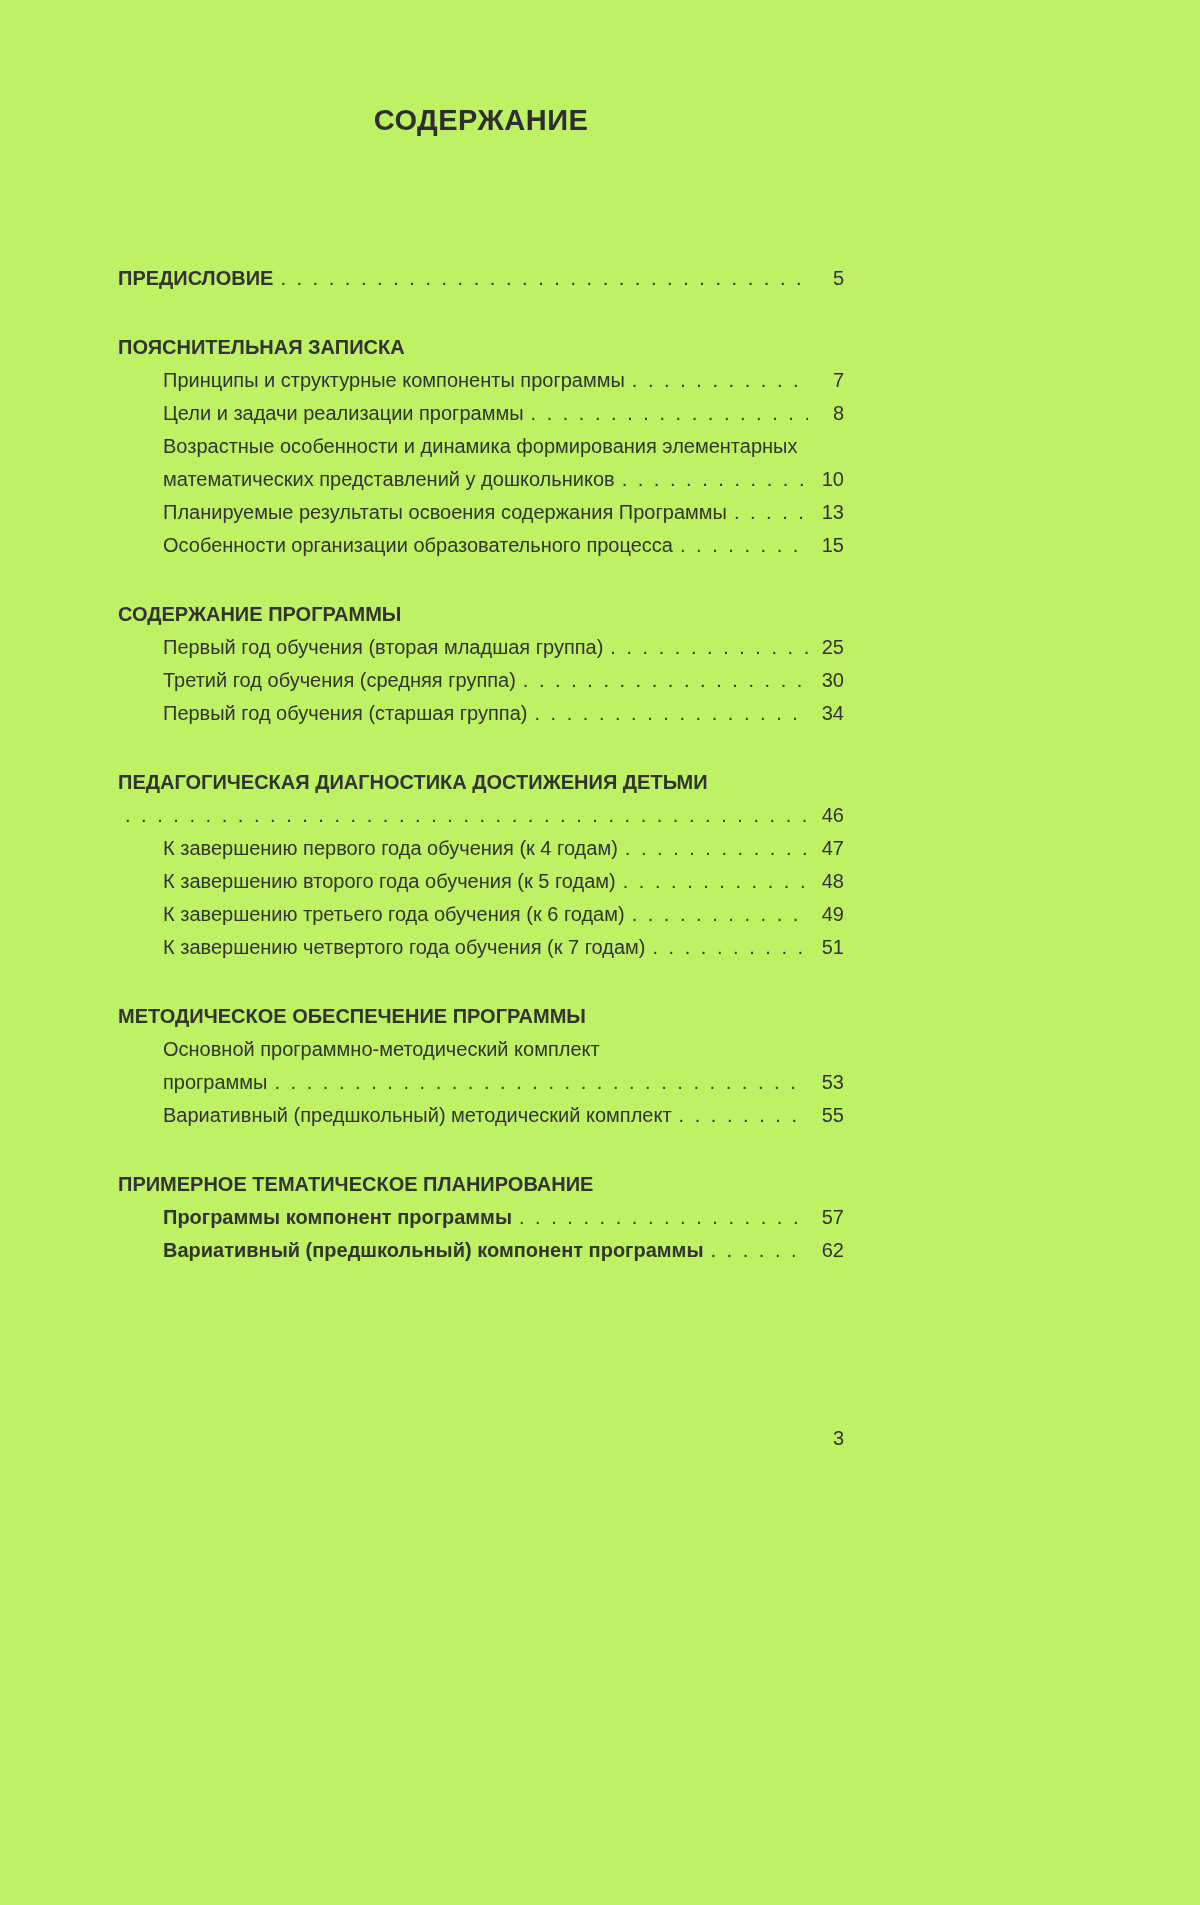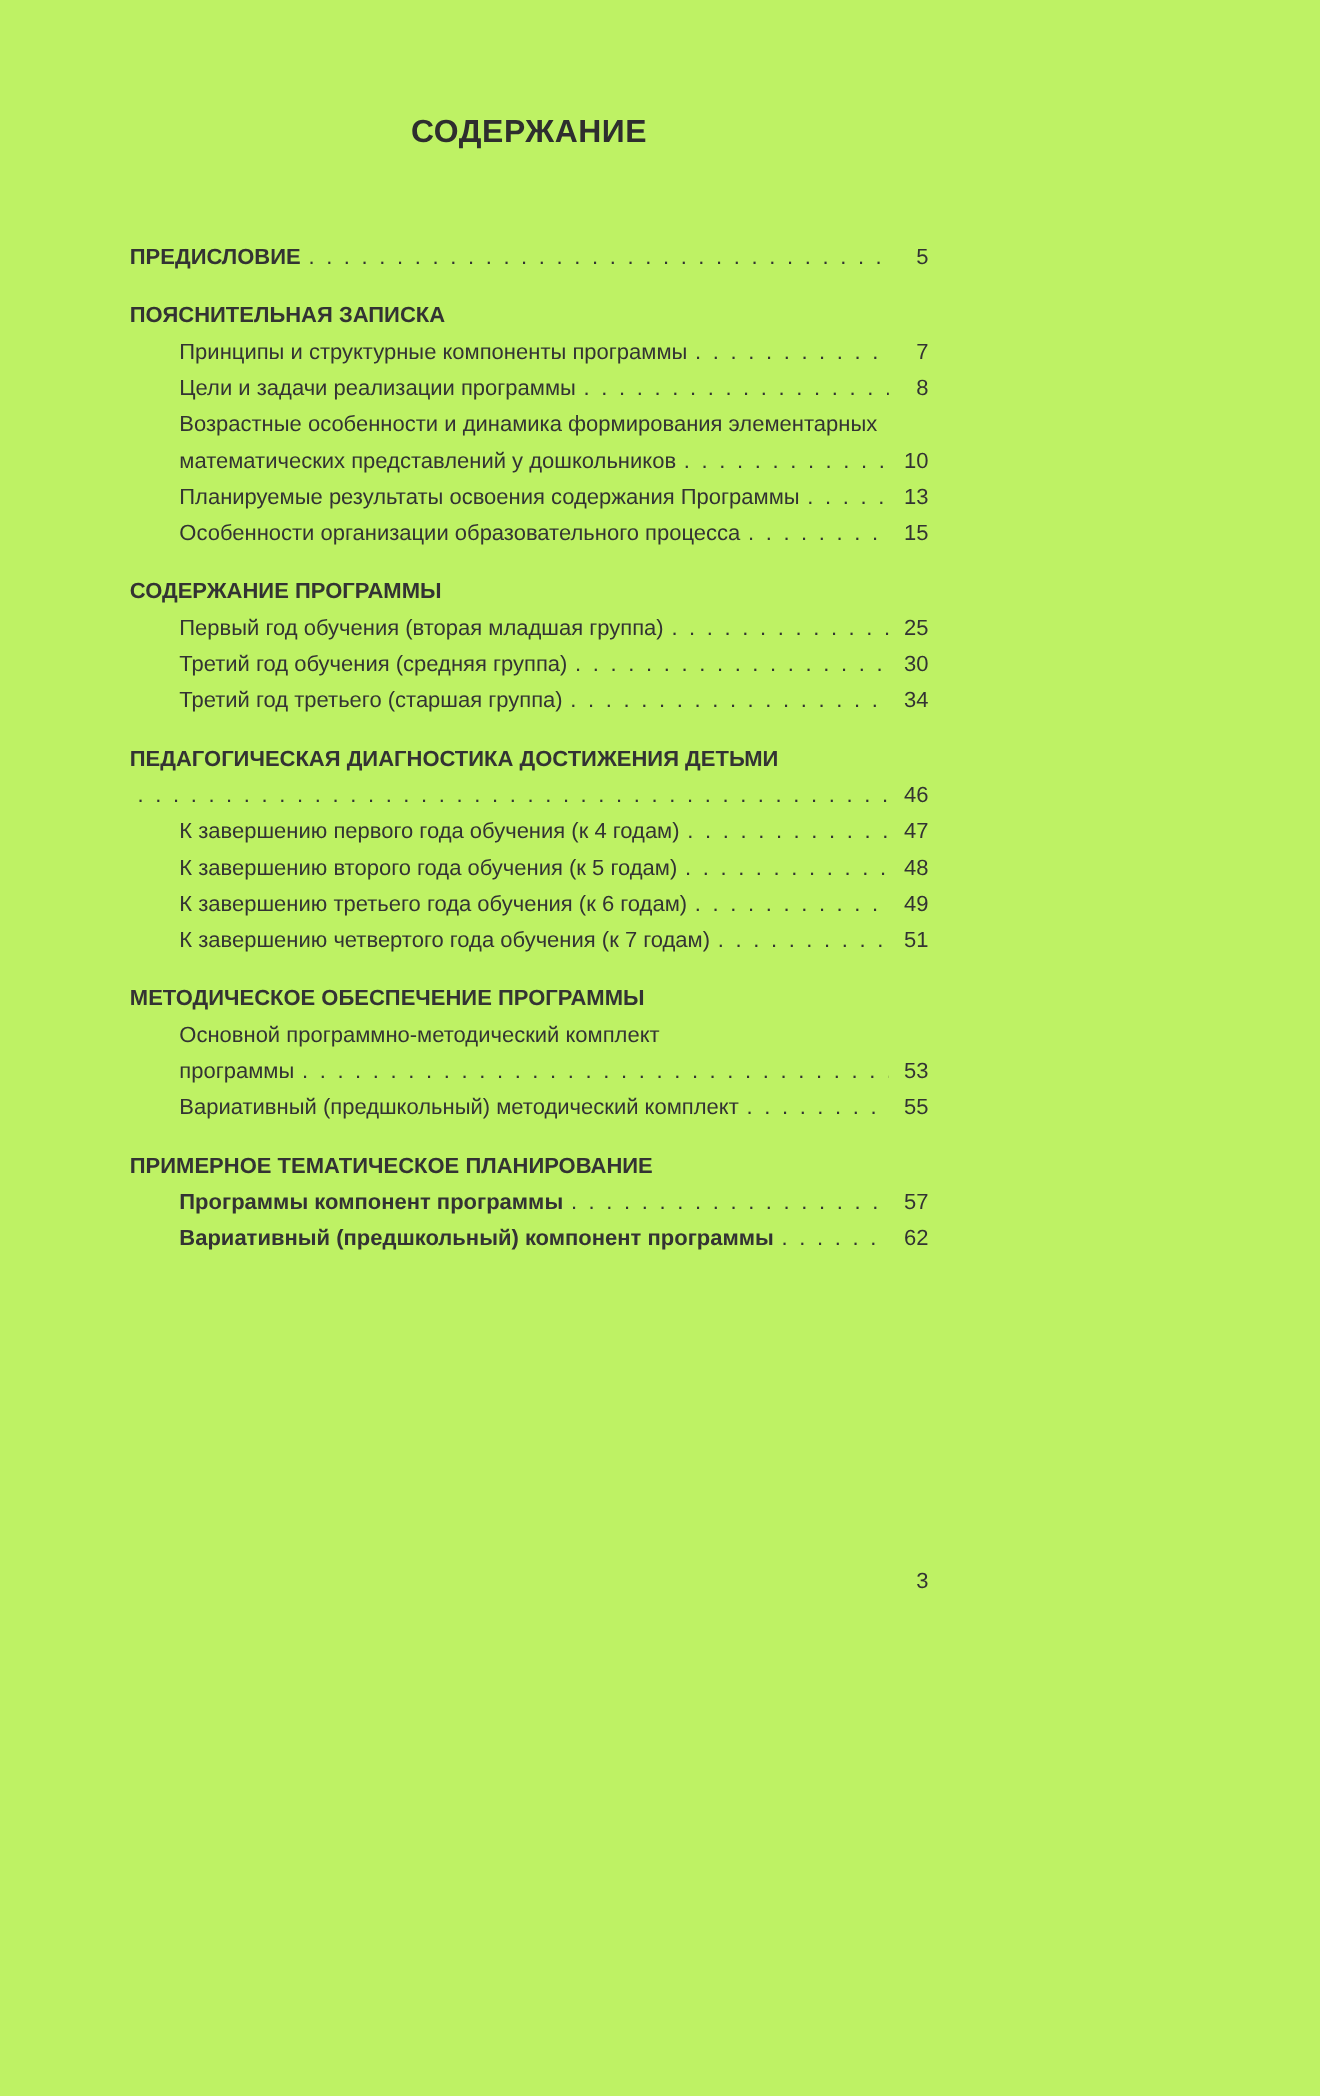--- a/index.html
+++ b/index.html
@@ -20,22 +20,22 @@
     width: 726px;
   }
   .doc-title {
     font-size: 29px;
     line-height: 44px;
     font-weight: 700;
     text-align: center;
     letter-spacing: 0.5px;
     color: #2e2e2e;
   }
-  .section { margin-top: 20px; }
-  .section-first { margin-top: 76px; }
+  .section { margin-top: 36px; }
+  .section-first { margin-top: 120px; }
   .row {
     display: flex;
     align-items: baseline;
     line-height: 33px;
     font-size: 20px;
   }
   .heading { font-weight: 700; }
   .item { padding-left: 45px; }
   .label { white-space: nowrap; }
   .leader {
@@ -122,21 +122,21 @@
         <span class="label">Первый год обучения (вторая младшая группа)</span>
         <span class="leader"></span>
         <span class="pagenum">25</span>
       </div>
       <div class="row item">
         <span class="label">Третий год обучения (средняя группа)</span>
         <span class="leader"></span>
         <span class="pagenum">30</span>
       </div>
       <div class="row item">
-        <span class="label">Третий год третьего (старшая группа)</span>
+        <span class="label">Первый год обучения (старшая группа)</span>
         <span class="leader"></span>
         <span class="pagenum">34</span>
       </div>
     </div>
 
     <div class="section">
       <div class="row">
         <span class="label heading">ПЕДАГОГИЧЕСКАЯ ДИАГНОСТИКА ДОСТИЖЕНИЯ ДЕТЬМИ</span>
       </div>
       <div class="row">

